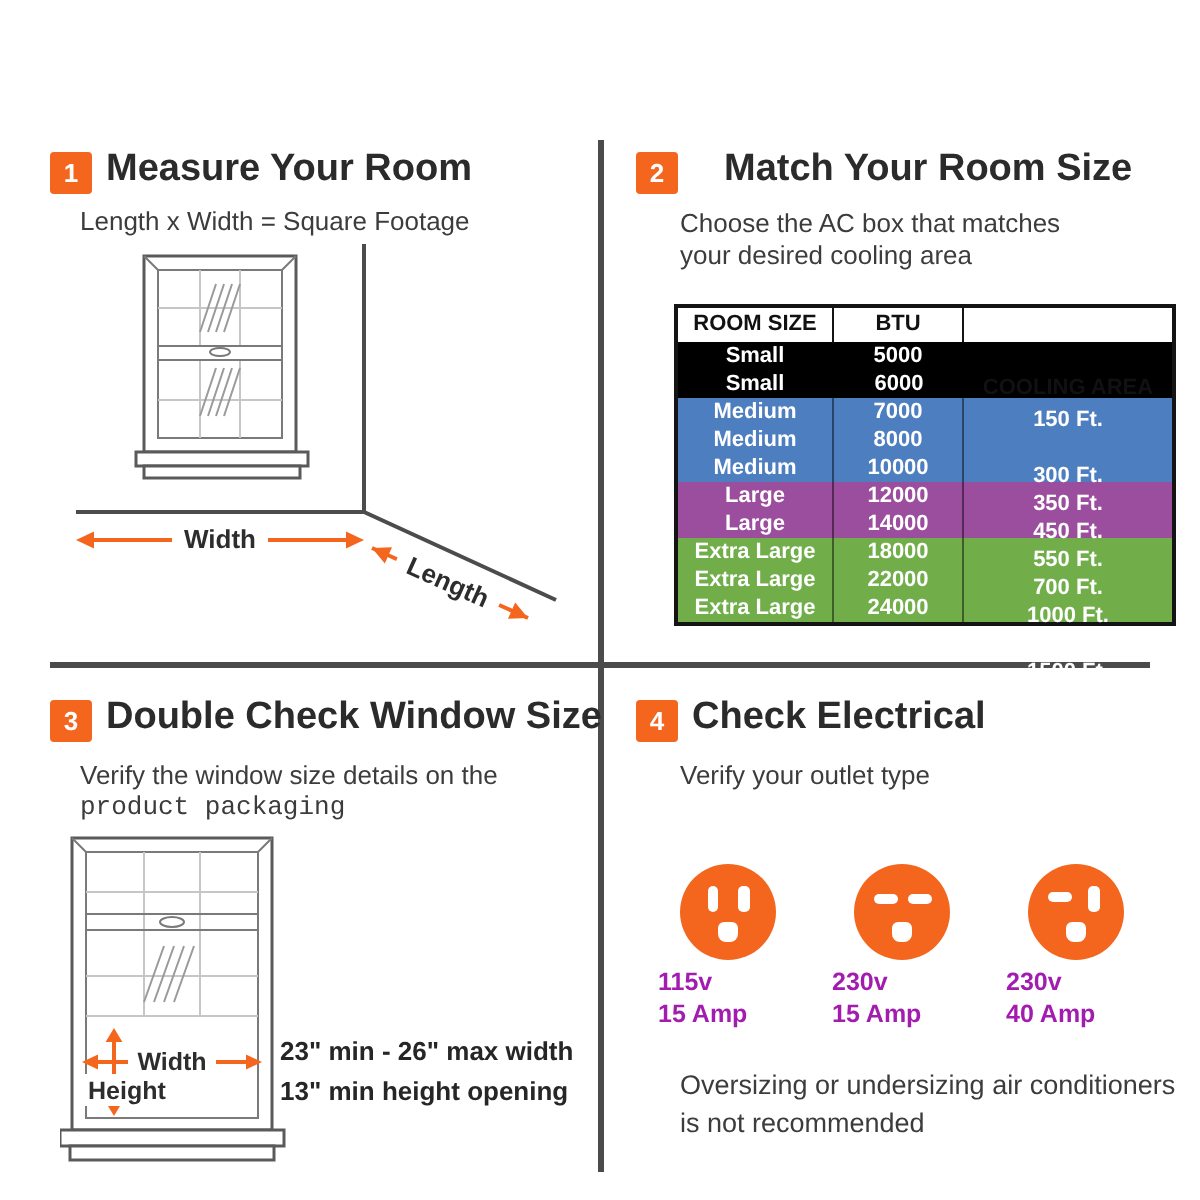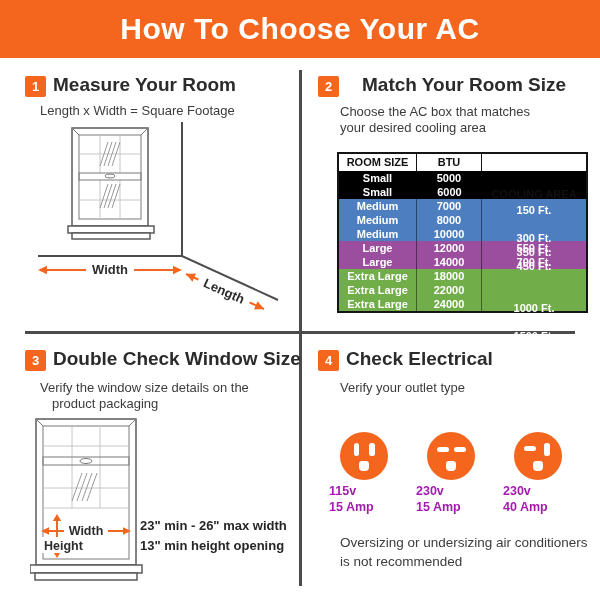--- a/index.html
+++ b/index.html
@@ -17,21 +17,21 @@
 
   
   .badge{position:absolute;width:21px;height:21px;background:#F4661E;color:#fff;
          font-size:13px;font-weight:700;display:flex;align-items:center;justify-content:center;
          border-radius:2px;}
   .title{position:absolute;margin:0;font-size:19px;font-weight:700;color:#2B2B2B;}
   .sub{position:absolute;margin:0;font-size:13px;color:#3C3C3C;line-height:16px;}
 
   .b1{left:25px;top:76px;}  .t1{left:53px;top:74px;}  .s1{left:40px;top:103px;}
   .b2{left:318px;top:76px;} .t2{left:362px;top:74px;} .s2a{left:340px;top:104px;} .s2b{left:340px;top:120px;}
-  .b3{left:25px;top:350px;} .t3{left:53px;top:348px;} .s3a{left:40px;top:380px;} .s3b{left:52px;top:396px;}
+  .b3{left:25px;top:350px;} .t3{left:53px;top:348px;} .s3a{left:40px;top:380px;} .s3b{left:40px;top:396px;font-family:Liberation Mono, monospace;}
   .b4{left:318px;top:350px;}.t4{left:346px;top:348px;}.s4{left:340px;top:380px;}
 
   
   .svg-room{position:absolute;left:28px;top:116px;}
   .svg-window{position:absolute;left:30px;top:413px;}
   svg .frame{fill:#fff;stroke:#5A5A5A;stroke-width:1.5;}
   svg .frame2{fill:none;stroke:#7A7A7A;stroke-width:1;}
   svg .grid{stroke:#C6C6C6;stroke-width:1;}
   svg .hatch{stroke:#9A9A9A;stroke-width:1;}
   svg .wall{stroke:#4C4C4C;stroke-width:2;fill:none;}
@@ -42,21 +42,21 @@
   
   .table{position:absolute;left:337px;top:152px;width:251px;border:2px solid #141414;
          box-sizing:border-box;font-size:11px;font-weight:700;text-align:center;}
   .thead{display:flex;background:#fff;color:#111;height:17px;line-height:17px;}
   .tr{display:flex;height:14px;line-height:14px;color:#fff;}
   .th,.td{box-sizing:border-box;}
   .c0{width:78px;} .c1{width:65px;} .c2{width:104px;margin-top:32px;}
   .th{border-right:1.5px solid #141414;} .th:last-child{border-right:none;}
   .td{border-right:1px solid rgba(0,0,0,.45);} .td:last-child{border-right:none;}
   .r-black{background:#000000;} .r-blue{background:#4D7EC0;}
-  .r-purple{background:#9C4E9E;align-items:flex-end;} .r-green{background:#71AE4A;}
+  .r-purple{background:#9C4E9E;} .r-green{background:#71AE4A;}
 
   
   .dims{position:absolute;left:140px;top:516px;margin:0;font-size:13px;font-weight:700;
         color:#262626;line-height:20px;}
 
   
   .outlet{position:absolute;width:48px;height:48px;border-radius:50%;background:#F4661E;top:432px;}
   .o1{left:340px;} .o2{left:427px;} .o3{left:514px;}
   .slot{position:absolute;background:#fff;border-radius:2.5px;}
   .ground{position:absolute;background:#fff;width:10px;height:10.5px;left:19px;top:28.5px;
@@ -70,23 +70,20 @@
           font-weight:700;color:#a21caf;line-height:16px;}
   .ol1{left:329px;} .ol2{left:416px;} .ol3{left:503px;}
 
   .note{position:absolute;left:340px;top:533px;margin:0;font-size:13.5px;color:#3C3C3C;line-height:19px;}
 </style>
 </head>
 <body>
 
 <div class="page">
 
-  <div class="banner">
-    <h1>How To Choose Your AC</h1>
-  </div>
 
   <div class="v-divider"></div>
   <div class="h-divider"></div>
 
   <span class="badge b1">1</span>
   <h2 class="title t1">Measure Your Room</h2>
   <p class="sub s1">Length x Width = Square Footage</p>
 
   <svg class="svg-room" width="265" height="200" viewBox="0 0 265 200">
 

